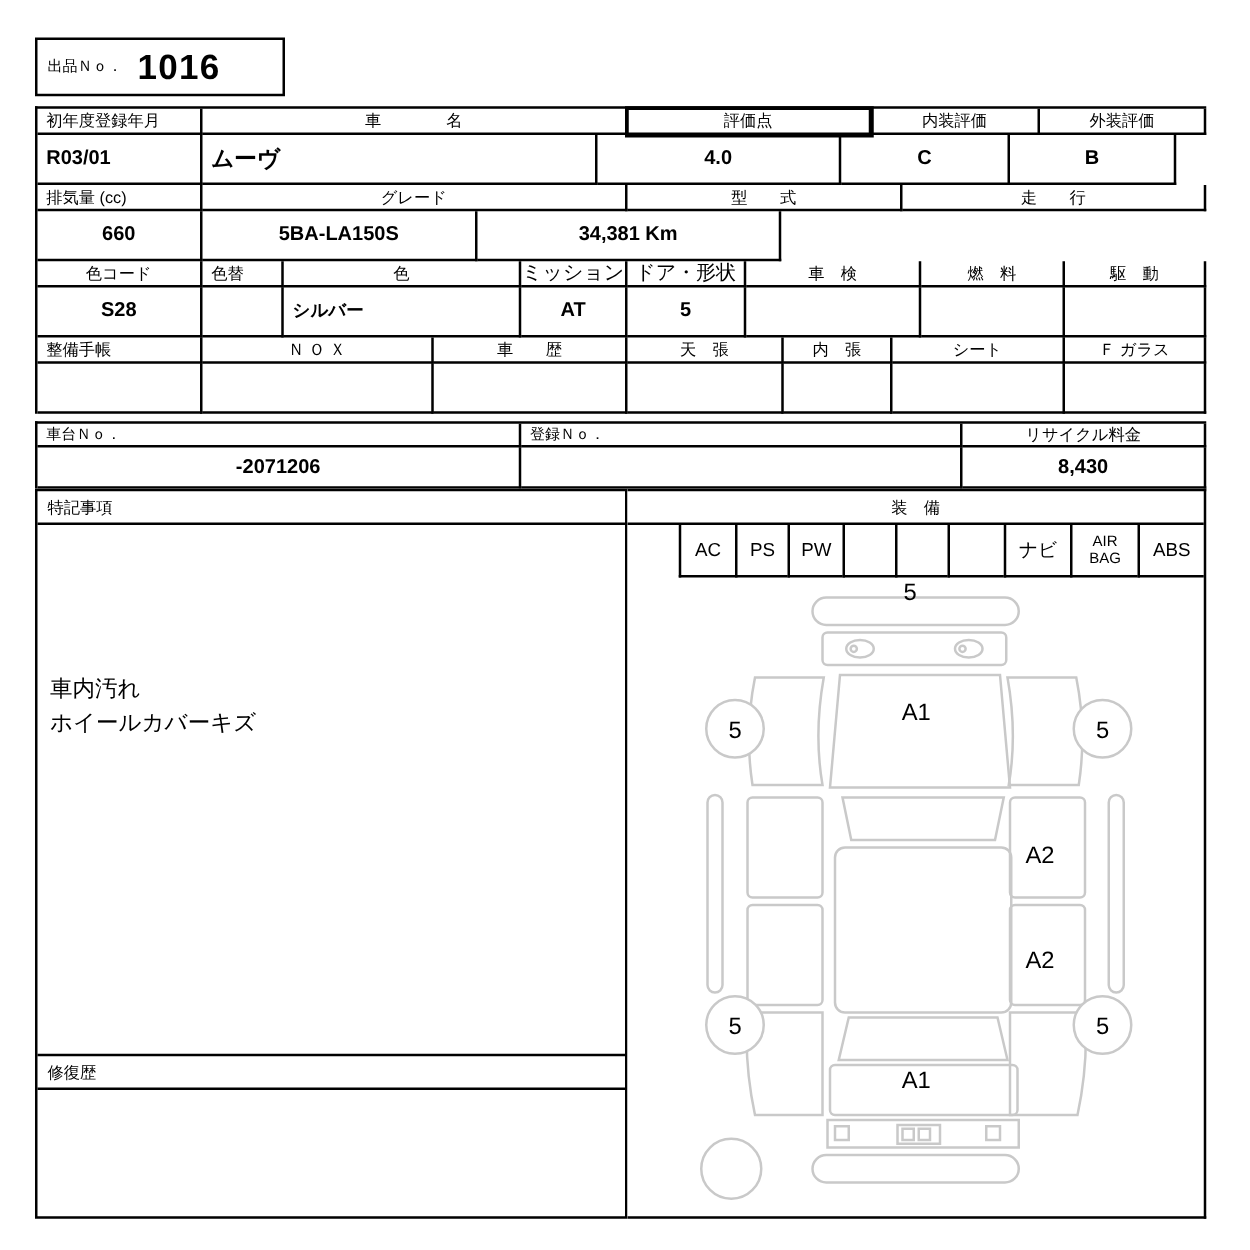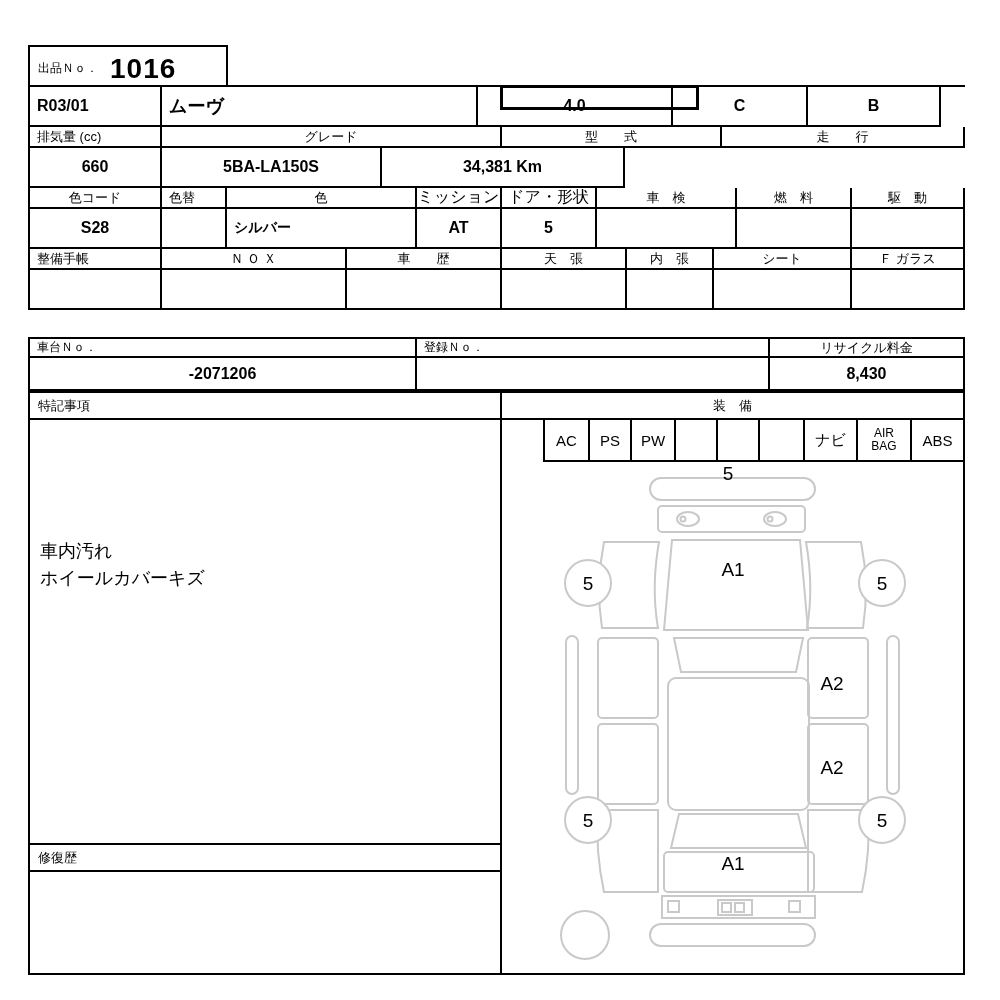--- a/index.html
+++ b/index.html
@@ -7,21 +7,21 @@
   .page{position:relative;width:1000px;height:1000px;background:#fff;overflow:hidden;}
   .sec{position:absolute;background:#fff;box-sizing:border-box;}
   .row{display:flex;}
   .c{box-sizing:border-box;border-right:2px solid #000;border-bottom:2px solid #000;display:flex;align-items:center;justify-content:center;overflow:hidden;white-space:nowrap;}
   .h{font-size:13px;}
   .hs{font-size:16px;}
   .v{font-size:16px;font-weight:bold;}
   .vm{font-size:16px;font-weight:bold;}
   .vsm{font-size:14px;font-weight:bold;}
   .left{justify-content:flex-start;padding-left:7px;}
-  .lotbox{position:absolute;left:28px;top:30px;width:200px;height:47px;border:2px solid #000;box-sizing:border-box;display:flex;align-items:center;padding-left:8px;background:#fff;margin-top:15px;}
+  .lotbox{position:absolute;left:28px;top:30px;width:200px;height:47px;border:2px solid #000;box-sizing:border-box;display:flex;align-items:center;padding-left:8px;background:#fff;}
   .lot-label{font-size:12px;}
   .lot-number{font-size:28px;font-weight:bold;margin-left:12px;letter-spacing:1px;}
   #maintable{left:28px;top:85px;width:937px;border-left:2px solid #000;border-top:2px solid #000;}
   #chassisrow{left:28px;top:337px;width:937px;border-left:2px solid #000;border-top:2px solid #000;}
   #score-emph{position:absolute;left:500px;top:85px;width:199px;height:25px;border:3px solid #000;box-sizing:border-box;pointer-events:none;background:transparent;}
   #leftcol{left:28px;top:391px;width:474px;height:584px;border:2px solid #000;}
   #rightcol{left:502px;top:391px;width:463px;height:584px;border:2px solid #000;border-left:none;}
   .colheader{box-sizing:border-box;height:27px;display:flex;align-items:center;padding-left:8px;font-size:13px;border-bottom:2px solid #000;}
   #notes-body{box-sizing:border-box;height:423px;padding:118px 0 10px 10px;font-size:18px;line-height:27px;}
   #repair-header{box-sizing:border-box;height:29px;display:flex;align-items:center;padding-left:8px;font-size:13px;border-top:2px solid #000;border-bottom:2px solid #000;}
@@ -38,20 +38,27 @@
 
 <div class="page">
 
   <div class="lotbox">
     <span class="lot-label">出品Ｎｏ．</span>
     <span class="lot-number">1016</span>
   </div>
 
   <div class="sec" id="maintable">
 
+    <div class="row" style="height:21px">
+      <div class="c h left" style="width:132px">初年度登録年月</div>
+      <div class="c h" style="width:340px">車　　　　名</div>
+      <div class="c h" style="width:195px">評価点</div>
+      <div class="c h" style="width:135px">内装評価</div>
+      <div class="c h" style="width:133px">外装評価</div>
+    </div>
 
     <div class="row" style="height:40px">
       <div class="c v left" style="width:132px">R03/01</div>
       <div class="c v left" style="width:316px;font-size:18px">ムーヴ</div>
       <div class="c v" style="width:195px">4.0</div>
       <div class="c v" style="width:135px">C</div>
       <div class="c v" style="width:133px">B</div>
     </div>
 
     <div class="row" style="height:21px">

